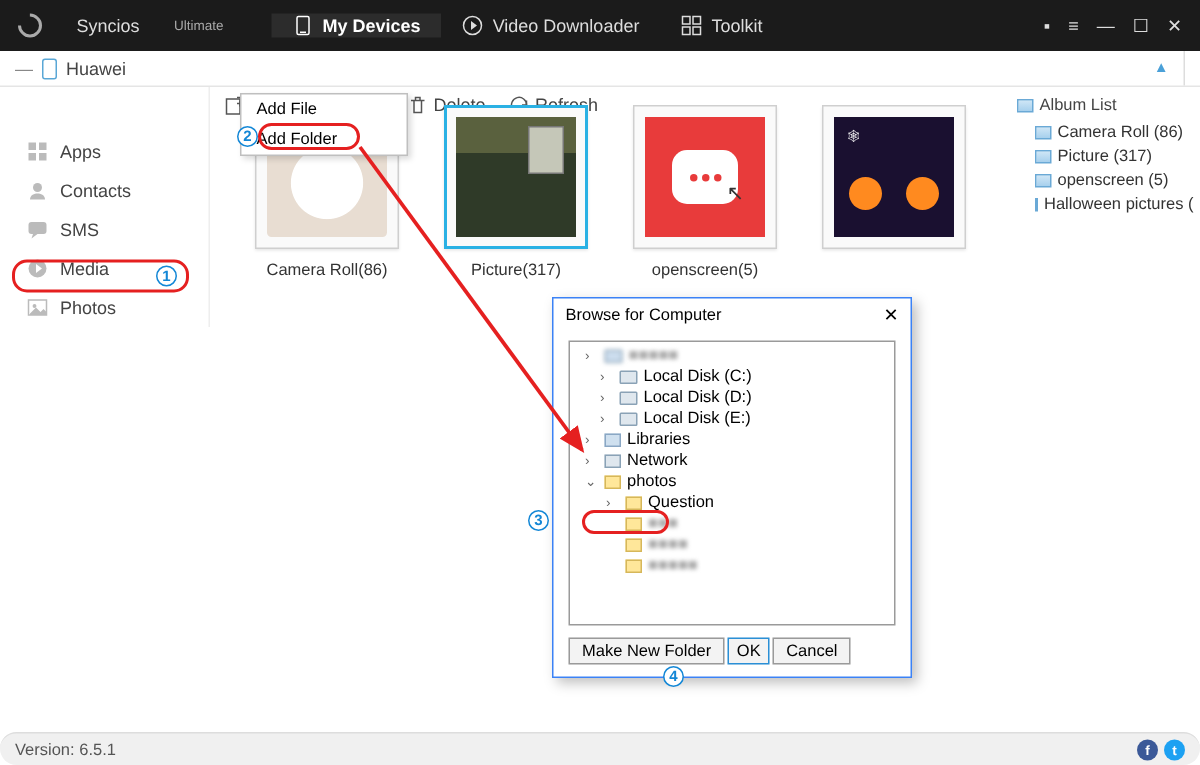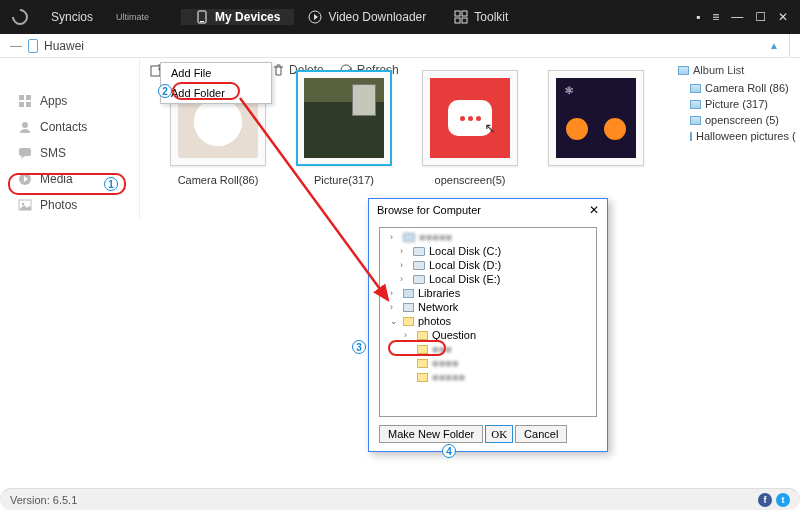--- a/index.html
+++ b/index.html
@@ -55,21 +55,21 @@
 .dialog .dtitle .x { margin-left:auto; font-size:12px; }
 .dialog .body { padding:6px 10px 8px 10px; }
 .dialog .tree { border:1px solid #9a9a9a; height:190px; overflow:auto; padding:2px 2px; position:relative; }
 .dialog .node { display:flex; align-items:center; gap:4px; padding:1px 0 1px 8px; white-space:nowrap; }
 .dialog .node .exp { width:9px; color:#666; font-size:9px; }
 .dialog .node .drv { width:12px; height:9px; background:#dfe7ee; border:1px solid #8aa2b6; border-radius:1px; }
 .dialog .node .fld { width:11px; height:9px; background:#ffe79a; border:1px solid #d6b75a; }
 .dialog .node .blur { filter: blur(1.5px); color:#aaa; }
 .dialog .btns { display:flex; gap:2px; justify-content:flex-start; margin-top:8px; }
 .dialog .btn { border:1px solid #9a9a9a; background:#f3f3f3; padding:2px 8px; font-size:11px; }
-.dialog .btn.ok { border:1.5px solid #2a8fd6; padding:2px 5px;font-family:Liberation Serif, serif; }
+.dialog .btn.ok { border:1.5px solid #2a8fd6; padding:2px 5px; }
 
 
 .status { position:absolute; left:0; bottom:0; height:22px; width:100%; background:#f0f0f0; border-top:1px solid #ddd; display:flex; align-items:center; font-size:11px; color:#555; padding:0 10px;border-radius:11px; }
 .status .social { margin-left:auto; display:flex; gap:4px; }
 .status .scirc { width:14px; height:14px; border-radius:50%; background:#1da1f2; color:#fff; display:flex; align-items:center; justify-content:center; font-size:9px; font-weight:bold; }
 .status .scirc.fb { background:#3b5998; }
 
 
 .call { position:absolute; border:2px solid #e52020; border-radius:10px; z-index:20; pointer-events:none; }
 .badge { position:absolute; width:14px; height:14px; border-radius:50%; background:#fff; border:1.5px solid #1387d6; color:#1387d6; font-size:10px; font-weight:bold; display:flex; align-items:center; justify-content:center; z-index:25; pointer-events:none; }

